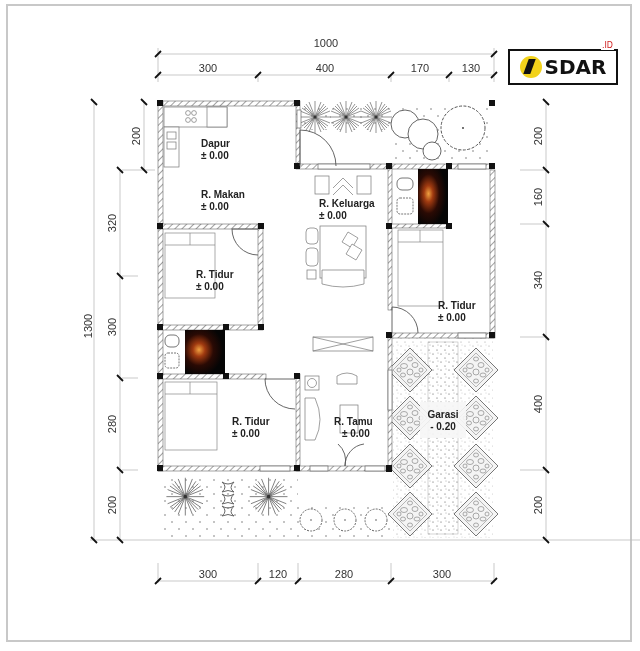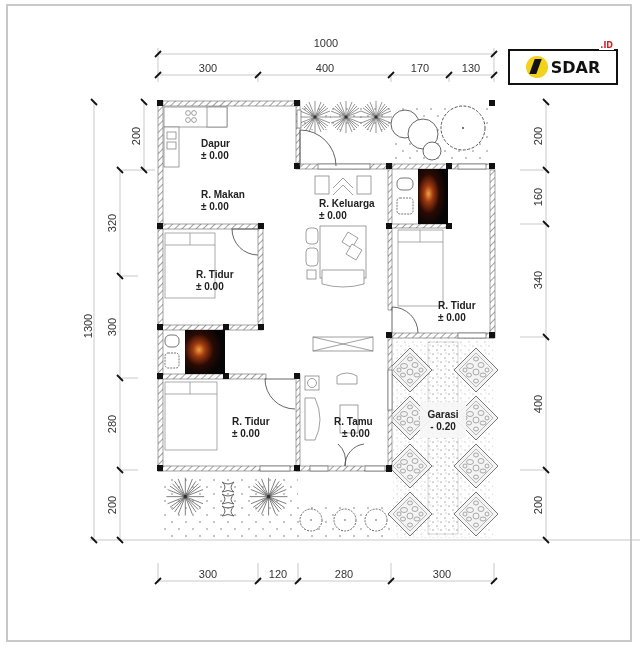--- a/index.html
+++ b/index.html
@@ -9,24 +9,24 @@
            border: 2px solid #c8c8c8; box-sizing: border-box; background: #fff; }
   svg { position: absolute; left: 0; top: 0; }
   .dim { font-family: "Liberation Sans", sans-serif; font-size: 11px; fill: #333; }
   .room { font-family: "Liberation Sans", sans-serif; font-size: 10px; font-weight: bold; fill: #222; }
   .logo { position: absolute; left: 508px; top: 49px; width: 110px; height: 36px;
           border: 2px solid #111; box-sizing: border-box; background: #fff;
           display: flex; align-items: center; justify-content: center; gap: 3px; }
   .logo-mark { width: 22px; height: 22px; border-radius: 50%; background: #f2d21b; position: relative; }
   .logo-mark::after { content: ""; position: absolute; left: 6px; top: 3px; width: 7px; height: 15px;
           background: #111; transform: skewX(-20deg); }
-  .logo-text { font-family: "DejaVu Sans", sans-serif; font-weight: bold; font-size: 16px;
+  .logo-text { font-family: "DejaVu Sans", sans-serif; font-weight: bold; font-size: 20px;
           color: #111; letter-spacing: 0px; }
   .logo-tld { position: absolute; right: 2px; top: -10px; font-family: "DejaVu Sans", sans-serif;
-          font-weight: bold; font-size: 8px; color: #d02020; background: #fff; padding: 0 1px; }
+          font-weight: normal; font-size: 8px; color: #d02020; background: #fff; padding: 0 1px; }
 </style>
 </head>
 <body>
 
 <div class="frame"></div>
 
 <svg width="640" height="651" viewBox="0 0 640 651">
   <defs>
     <pattern id="hatch" width="5" height="5" patternUnits="userSpaceOnUse" patternTransform="rotate(45)">
       <rect width="5" height="5" fill="#fff"></rect>

